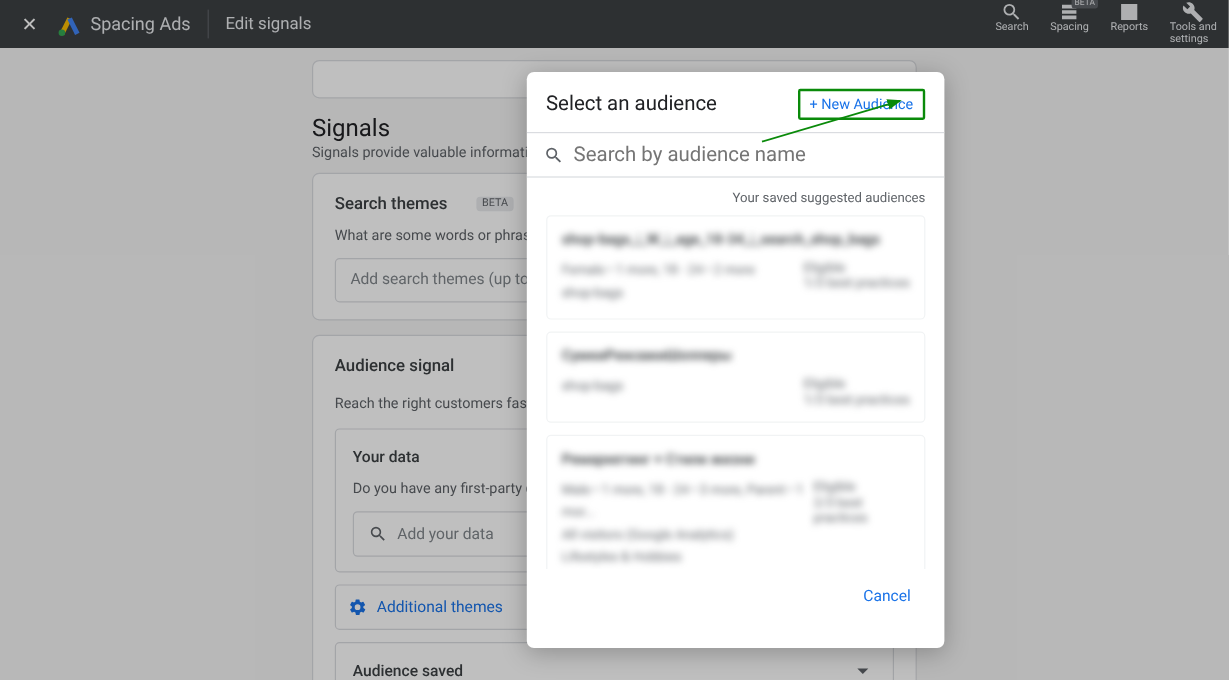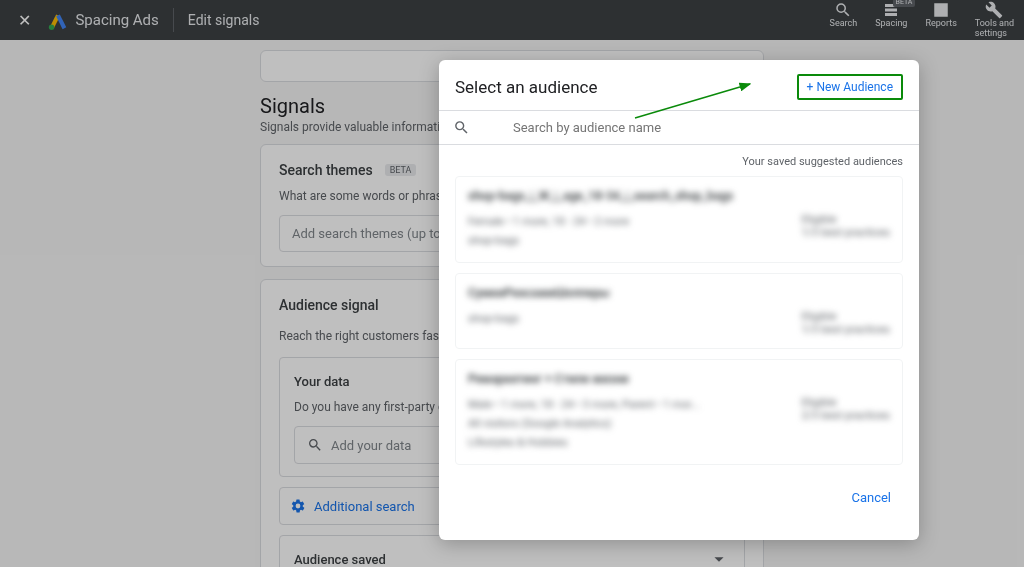--- a/index.html
+++ b/index.html
@@ -20,42 +20,42 @@
 
 
 .scrim { position: absolute; inset: 0; background: rgba(0,0,0,0.25); z-index: 2; }
 
 
 .bg-page { padding: 10px 260px 20px 260px; color: #3c4043; }
 .white-card { background: #fff; border: 1px solid #dadce0; border-radius: 6px; padding: 14px 18px; margin-bottom: 12px; }
 .section-title { font-size: 20px; color: #202124; margin: 10px 0 2px 0; }
 .section-sub { font-size: 12px; color: #5f6368; margin-bottom: 10px; }
 .card-header { display: flex; align-items: center; justify-content: space-between; }
-.card-header-left { display: flex; align-items: center; gap: 12px; }
+.card-header-left { display: flex; align-items: center; gap: 24px; }
 .card-header-title { font-size: 14px; color: #3c4043; font-weight: 500; }
 .beta-badge { background: #e8eaed; color: #5f6368; font-size: 9px; padding: 1px 5px; border-radius: 3px; }
 .card-desc { font-size: 12px; color: #5f6368; margin-top: 8px; }
 .input-row { margin-top: 12px; border: 1px solid #dadce0; border-radius: 4px; padding: 10px 12px; font-size: 13px; color: #80868b; display: flex; align-items: center; gap: 8px; }
 .input-row svg { width: 16px; height: 16px; fill: #5f6368; }
 .link-btn-outline { border: 1px solid #dadce0; color: #1a73e8; font-size: 13px; padding: 7px 14px; border-radius: 4px; cursor: pointer; }
 .sub-card { border: 1px solid #dadce0; border-radius: 4px; padding: 12px 14px; margin-top: 10px; }
 .sub-card-header { display: flex; justify-content: space-between; align-items: center; }
 .sub-card-title { font-size: 13px; color: #3c4043; font-weight: 500; text-align: right; }
 .additional-link { color: #1a73e8; font-size: 13px; display: flex; align-items: center; gap: 8px; margin-top: 10px; padding: 10px; border: 1px solid #dadce0; border-radius: 4px; }
 .additional-link svg { width: 16px; height: 16px; fill: #1a73e8; }
 .chevron { width: 22px; height: 22px; fill: #5f6368; }
 
 
-.modal { position: absolute; top: 60px; left: 439px; width: 480px; background: #fff; border-radius: 6px; box-shadow: 0 4px 20px rgba(0,0,0,0.25); z-index: 5; overflow: hidden; display: flex; flex-direction: column; height: 480px; }
+.modal { position: absolute; top: 60px; left: 439px; width: 348px; background: #fff; border-radius: 6px; box-shadow: 0 4px 20px rgba(0,0,0,0.25); z-index: 5; overflow: hidden; display: flex; flex-direction: column; height: 480px; }
 .modal-header { display: flex; align-items: center; justify-content: space-between; padding: 14px 16px 10px 16px; }
 .modal-title { font-size: 17px; color: #202124; }
 .new-aud-btn { border: 2px solid #0a8a0a; color: #1a73e8; font-size: 12px; padding: 4px 8px; border-radius: 2px; cursor: pointer; }
 .modal-search { border-top: 1px solid #dadce0; border-bottom: 1px solid #dadce0; padding: 8px 14px; display: flex; align-items: center; gap: 8px; }
 .modal-search svg { width: 17px; height: 17px; fill: #5f6368; }
-.modal-search input { border: none; outline: none; font-size: 13px; color: #3c4043; flex: 1; margin-left: 35px; }
+.modal-search input { border: none; outline: none; font-size: 17px; color: #3c4043; flex: 1; }
 .modal-body { padding: 10px 16px; overflow-y: auto; flex: 1; }
 .saved-label { font-size: 11px; color: #5f6368; margin-bottom: 8px; text-align: right; }
 .aud-item { border: 1px solid #f1f3f4; border-radius: 4px; padding: 12px; margin-bottom: 10px; }
 .aud-name { filter: blur(3px); font-size: 12px; color: #3c4043; font-weight: 600; margin-bottom: 10px; }
 .aud-row { display: flex; justify-content: space-between; align-items: flex-start; }
 .aud-meta { filter: blur(3px); font-size: 11px; color: #5f6368; line-height: 1.7; }
 .aud-status { filter: blur(3px); font-size: 11px; color: #5f6368; text-align: left; }
 .other-aud { display: flex; align-items: center; gap: 4px; font-size: 13px; color: #3c4043; margin-top: 6px; cursor: pointer; }
 .other-aud svg { width: 16px; height: 16px; fill: #5f6368; }
 .modal-footer { padding: 10px 18px 29px; display: flex; justify-content: flex-end; }
@@ -156,21 +156,21 @@
             <path d="M15.5 14h-.79l-.28-.27A6.471 6.471 0 0016 9.5 6.5 6.5 0 109.5 16c1.61 0 3.09-.59 4.23-1.57l.27.28v.79l5 4.99L20.49 19l-4.99-5zm-6 0C7.01 14 5 11.99 5 9.5S7.01 5 9.5 5 14 7.01 14 9.5 11.99 14 9.5 14z"></path>
           </svg>
         <span>Add your data</span>
       </div>
     </div>
 
     <div class="additional-link">
       <svg viewBox="0 0 24 24">
           <path d="M19.14 12.94c.04-.3.06-.61.06-.94 0-.32-.02-.64-.07-.94l2.03-1.58a.5.5 0 00.12-.64l-1.92-3.32a.5.5 0 00-.61-.22l-2.39.96a7.03 7.03 0 00-1.62-.94l-.36-2.54a.5.5 0 00-.5-.42h-3.84a.5.5 0 00-.5.42l-.36 2.54c-.59.24-1.13.56-1.62.94l-2.39-.96a.5.5 0 00-.61.22L2.74 8.84a.5.5 0 00.12.64l2.03 1.58c-.05.3-.07.62-.07.94 0 .33.02.64.06.94l-2.03 1.58a.5.5 0 00-.12.64l1.92 3.32c.14.24.43.34.68.22l2.39-.96c.49.38 1.03.7 1.62.94l.36 2.54c.4.24.25.42.5.42h3.84c.25 0 .46-.18.5-.42l.36-2.54c.59-.24 1.13-.56 1.62-.94l2.39.96c.25.12.54.02.68-.22l1.92-3.32a.5.5 0 00-.12-.64l-2.03-1.58zM12 15.6A3.6 3.6 0 1112 8.4a3.6 3.6 0 010 7.2z"></path>
         </svg>
-      <span>Additional search</span>
+      <span>Additional themes</span>
     </div>
 
     <div class="sub-card">
       <div class="sub-card-header">
         <span class="sub-card-title">Audience saved</span>
         <svg class="chevron" viewBox="0 0 24 24">
             <path d="M7 10l5 5 5-5z"></path>
           </svg>
       </div>
     </div>

